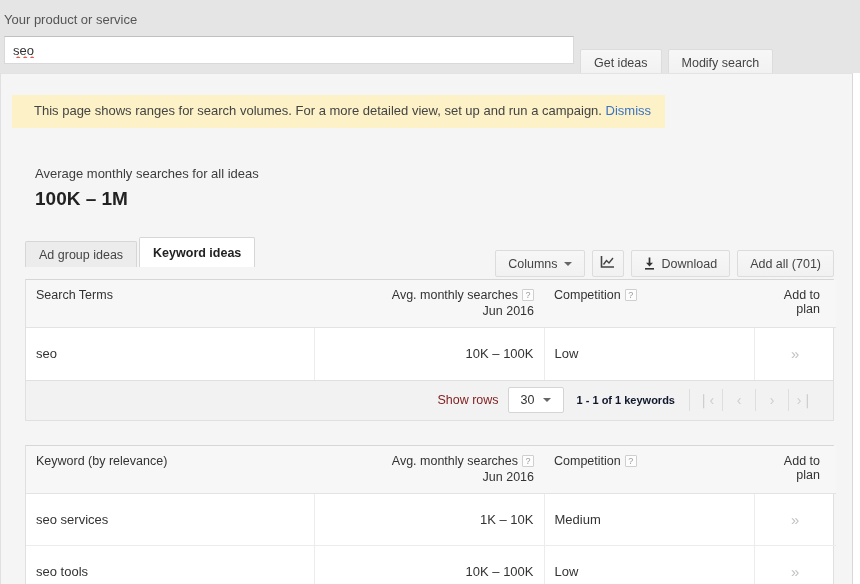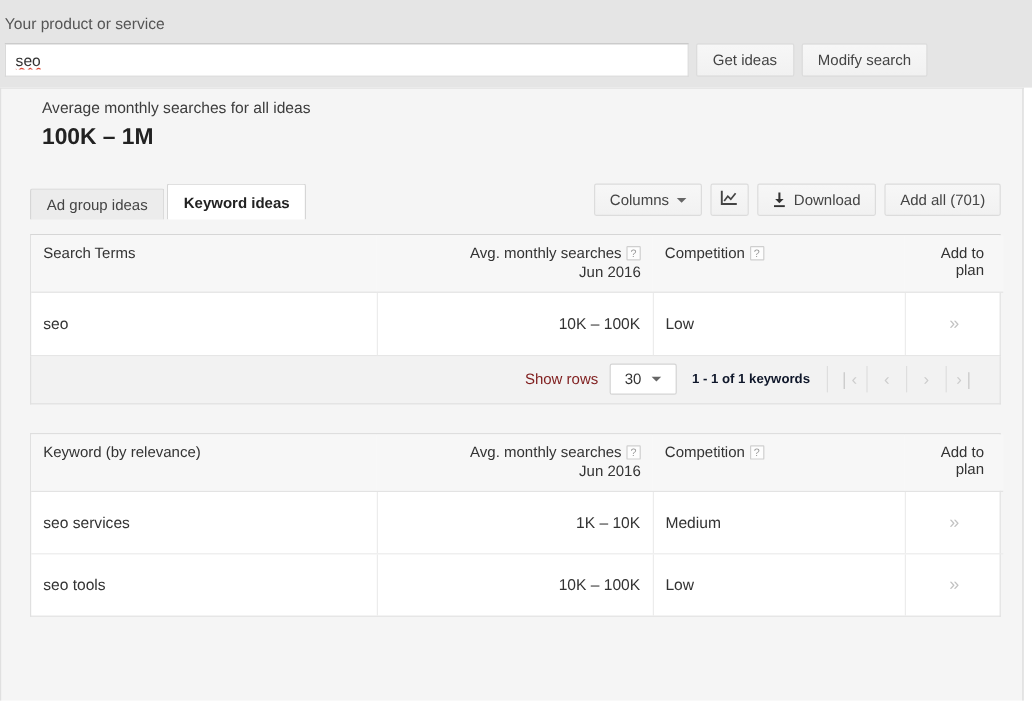--- a/index.html
+++ b/index.html
@@ -64,20 +64,21 @@
     box-sizing: border-box;
     border: 1px solid #dcdcdc;
     border-radius: 2px;
     background: linear-gradient(#f7f7f7, #f1f1f1);
     color: #444;
     font-size: 12.5px;
     font-family: "Liberation Sans", sans-serif;
     cursor: pointer;
     white-space: nowrap;
     user-select: none;
+    margin-top: 13px;
   }
 
   
   .panel {
     border-top: 1px solid #e3e3e3;
     border-left: 1px solid #e0e0e0;
     border-right: 1px solid #d8d8d8;
     background: #f5f5f5;
     height: 511px;
     box-sizing: border-box;
@@ -99,21 +100,21 @@
     width: 653px;
   }
   .notice a {
     color: #3a73c4;
     text-decoration: none;
     cursor: pointer;
   }
 
   
   .stat-block {
-    margin: 8px 0 0 34px;
+    margin: 38px 0 0 34px;
   }
   .stat-label {
     font-size: 13px;
     color: #3d3d3d;
     line-height: 15px;
   }
   .stat-value {
     font-size: 19px;
     font-weight: bold;
     color: #222;
@@ -316,20 +317,24 @@
   <div class="search-row">
     <input class="search-input" type="text" spellcheck="false" value="seo" style="">
     <div class="btn">Get ideas</div>
     <div class="btn">Modify search</div>
   </div>
 </div>
 
 <div class="panel">
 
   
+  <div class="notice">
+    <span>This page shows ranges for search volumes. For a more detailed view, set up and run a campaign.</span>
+    <a>Dismiss</a>
+  </div>
 
   
   <div class="stat-block">
     <div class="stat-label">Average monthly searches for all ideas</div>
     <div class="stat-value">100K – 1M</div>
   </div>
 
   
   <div class="tabstrip">
     <div class="tabs">

